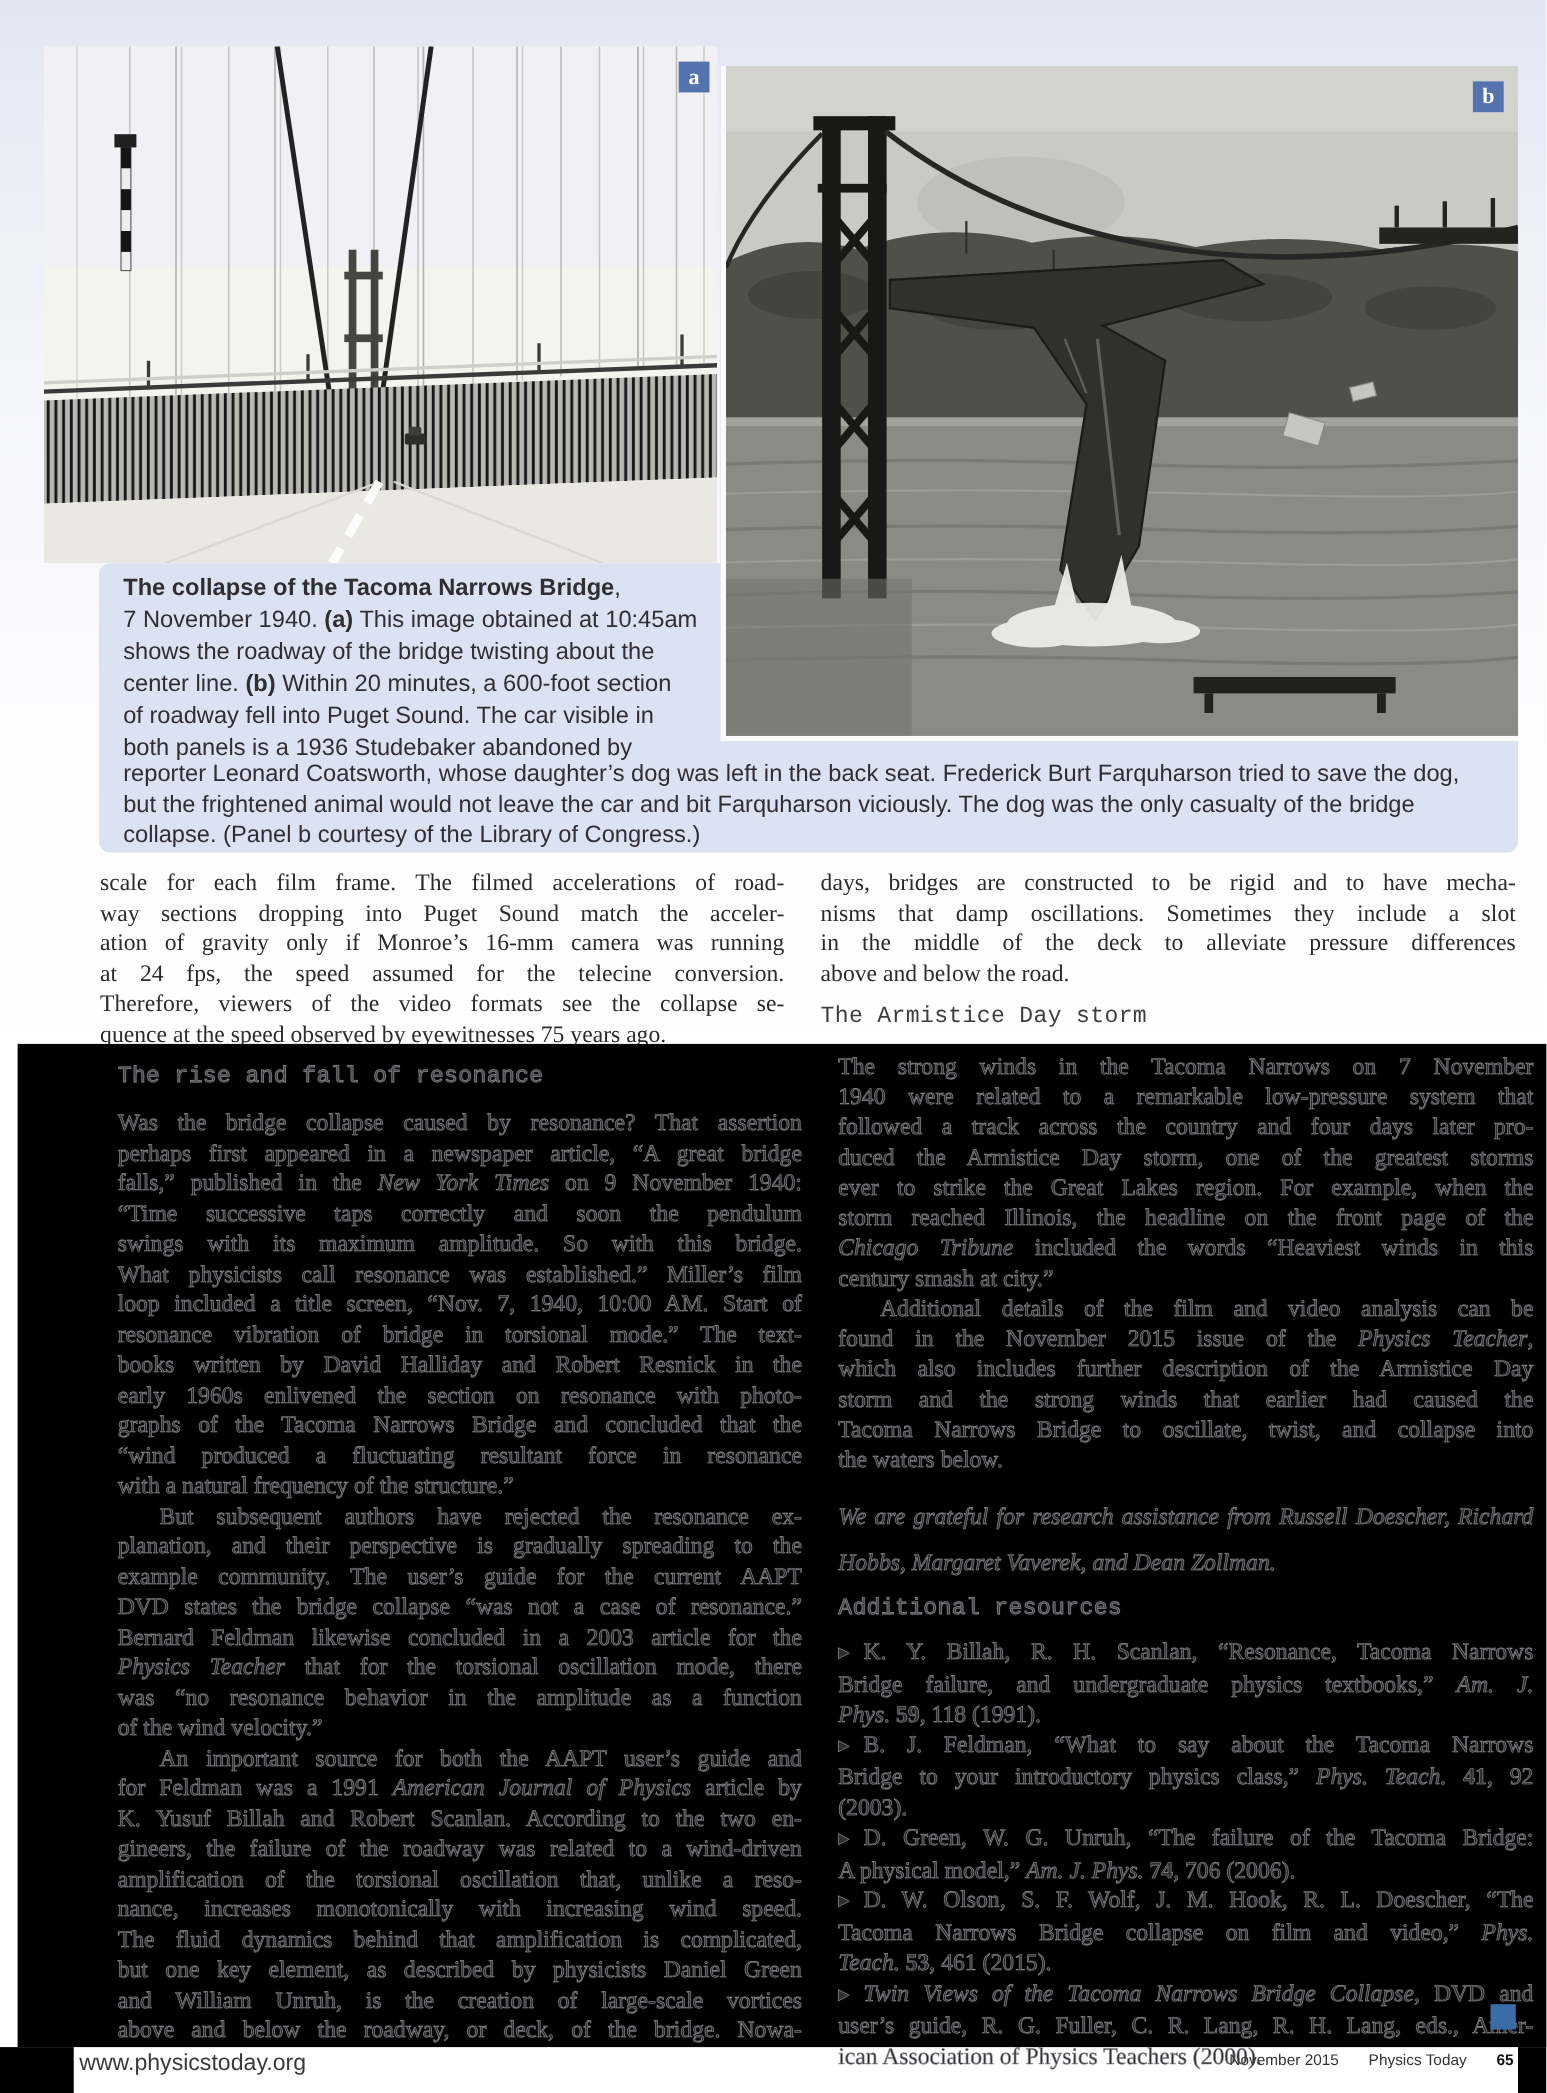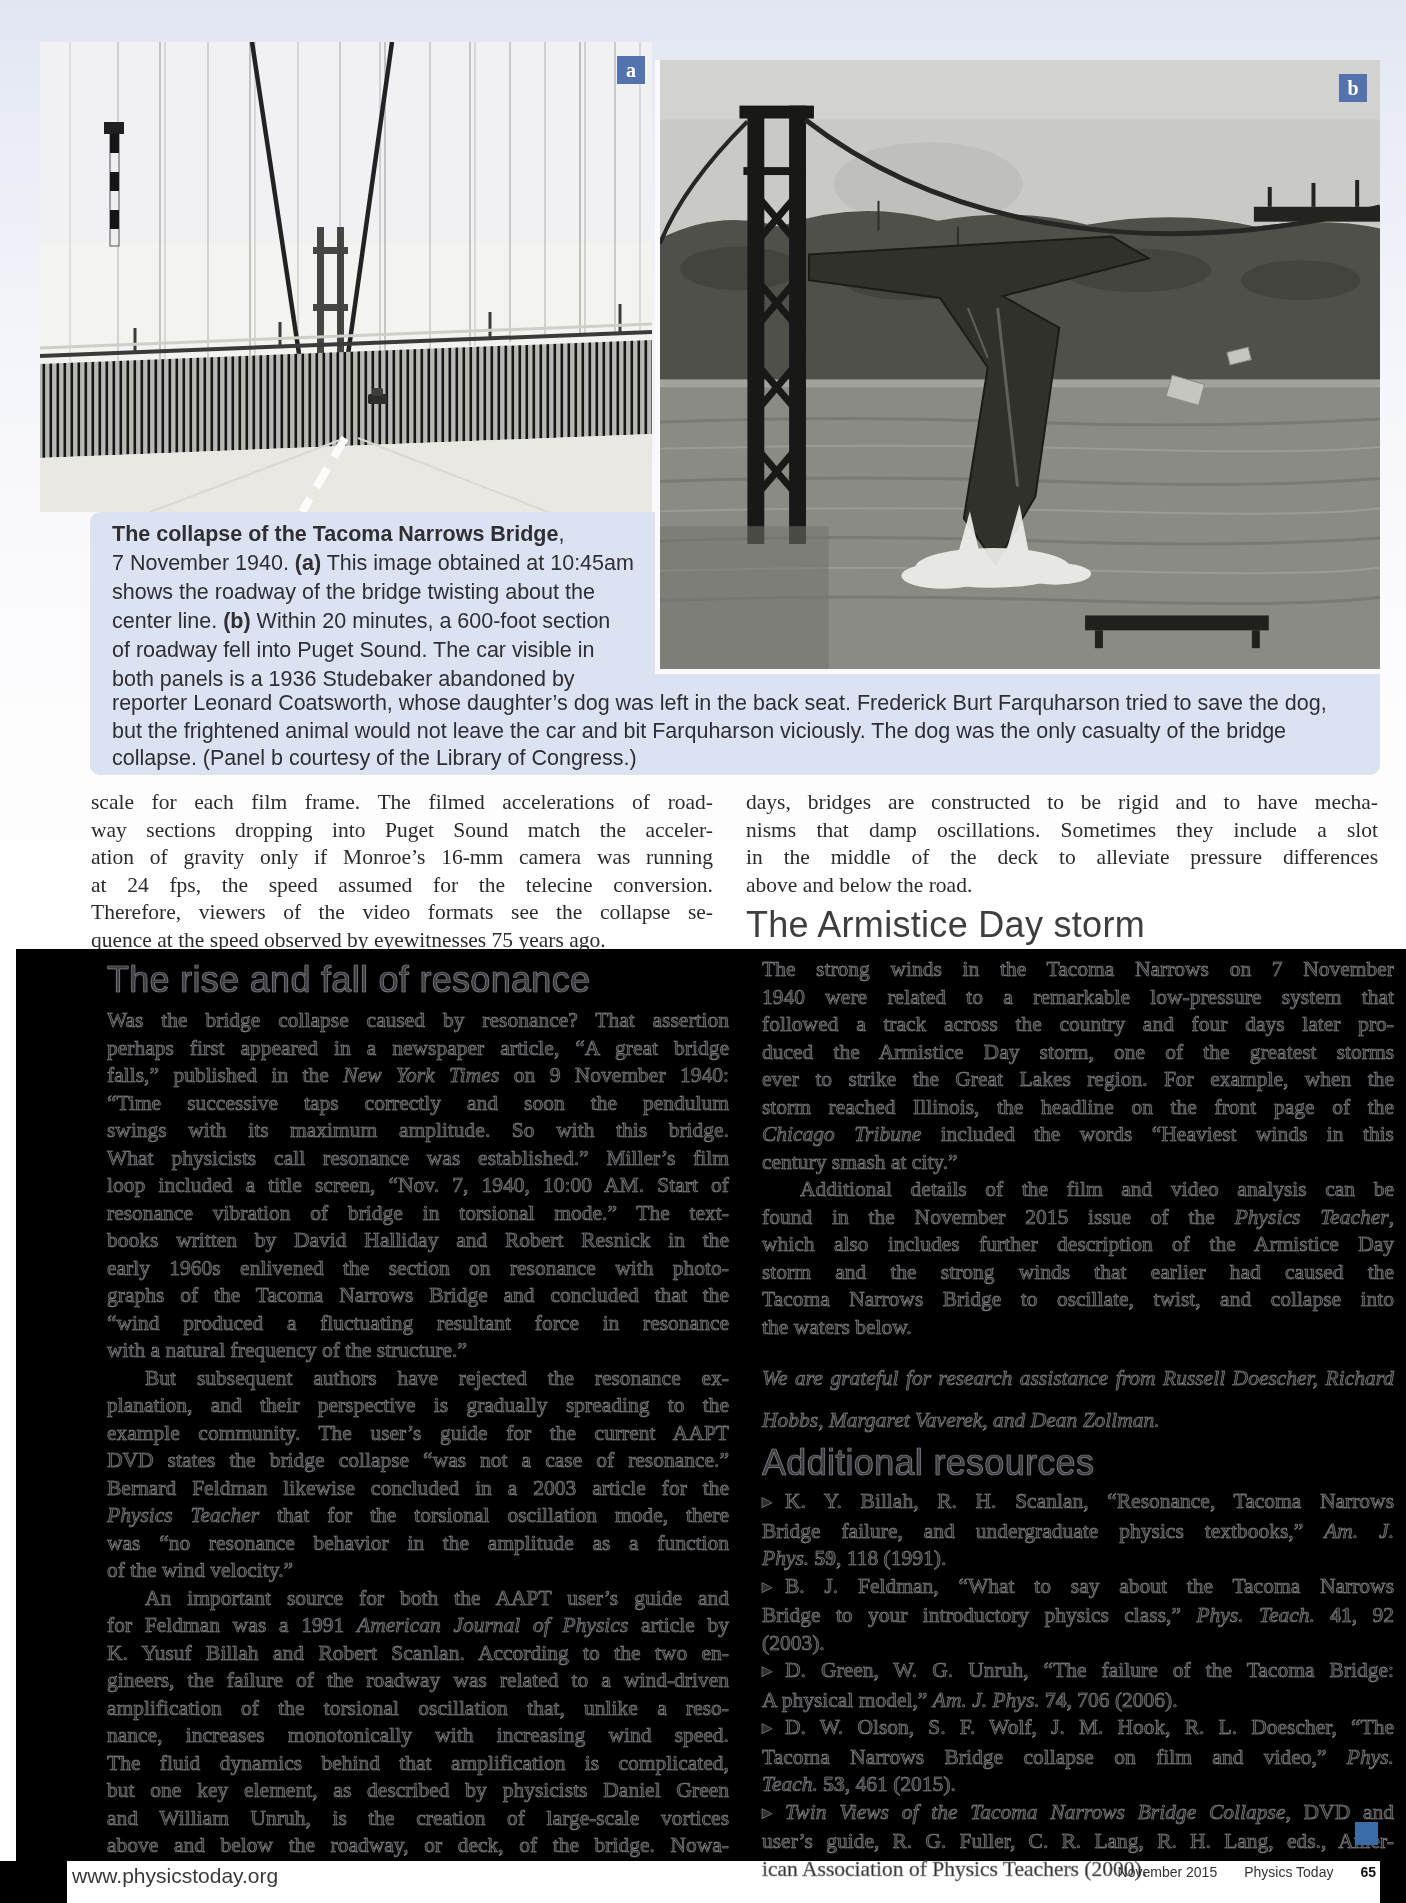--- a/index.html
+++ b/index.html
@@ -28,21 +28,21 @@
   .serifcol{position:absolute;font-family:"Liberation Serif",serif;color:#2b2b2e;}
   .serifcol .line,.band .serif .line{font-size:21.5px;line-height:27.5px;font-family:"Liberation Serif",serif;}
   .line{font-size:21.5px;line-height:27.5px;}
   .j{text-align:justify;text-align-last:justify;}
   .ind-first .line:first-child{text-indent:38px;}
   span.i{font-style:italic;}
   span.b{font-weight:bold;}
   span.marker{display:inline-block;font-size:13px;margin-right:13px;transform:translateY(-2px);}
   #leftWhite{left:91px;top:789px;width:622px;}
   #rightWhite{left:746px;top:789px;width:632px;}
-  .h2{font-size:36px;line-height:34px;color:#3e3e41;letter-spacing:.3px;font-family:Liberation Sans, sans-serif;font-weight:500;}
+  .h2{font-size:21px;line-height:34px;color:#3e3e41;letter-spacing:.3px;font-family:Liberation Mono, monospace;font-weight:500;}
   #armistice{position:absolute;left:746px;top:908px;}
   
   .band{position:absolute;left:16px;top:949px;width:1406px;height:912px;background:var(--band_bg,#000);}
   .band .line{color:#2e2e31;-webkit-text-stroke:0.55px #8e8e93;text-shadow:0 0 2px rgba(170,170,178,.3);}
   .band .h2{color:#3c3c41;-webkit-text-stroke:0.7px #84848a;text-shadow:0 0 2px rgba(170,170,178,.35);}
   #bandLeft{position:absolute;left:91px;top:14px;width:622px;}
   #bandRight{position:absolute;left:746px;top:7px;width:632px;}
   #bandLeft .h2{margin:0 0 10px 0;}
   .ack{margin-top:24px;}
   .ack .line{font-size:20.5px;line-height:26px;font-style:italic;margin-top:14px;}

